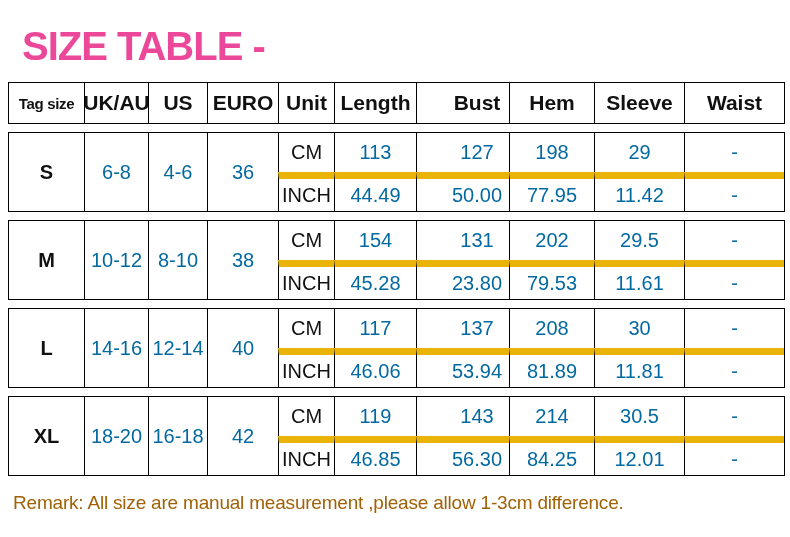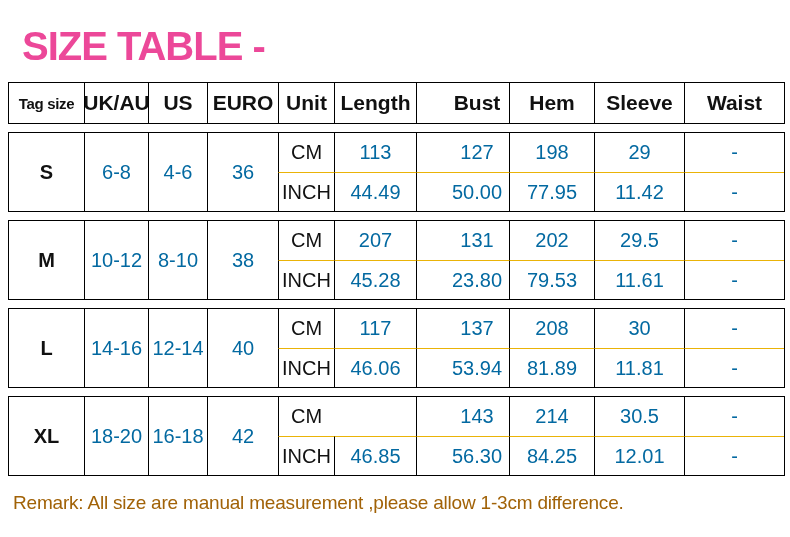--- a/index.html
+++ b/index.html
@@ -48,21 +48,21 @@
   .c4  { grid-column: 4; }
   .c5  { grid-column: 5; }
   .c6  { grid-column: 6; }
   .c7  { grid-column: 7; padding-left: 28px; }
   .c8  { grid-column: 8; }
   .c9  { grid-column: 9; }
   .c10 { grid-column: 10; text-align: right; }
 
   .span2 { grid-row: 1 / 3; }
   .r1 { grid-row: 1; }
-  .r2 { grid-row: 2; border-top: 1px solid #eab308; }
+  .r2 { grid-row: 2; border-top: 7px solid #eab308; }
 
   .hcell { font-weight: 700; font-size: 21px; }
   .hcell-small { font-size: 15px; letter-spacing: -0.3px; }
 
   .tag-cell { font-weight: 700; font-size: 20px; }
   .unit-cell { font-weight: 400; font-size: 20px; }
   .val-cell { font-weight: 400; font-size: 20px; color: #0369a1; }
 
   .remark {
     margin: 16px 0 0 13px;
@@ -111,21 +111,21 @@
       <div class="cell val-cell c9 r2">11.42</div>
       <div class="cell val-cell c10 r2">-</div>
     </div>
 
     <div class="block size-block">
       <div class="cell tag-cell c1 span2">M</div>
       <div class="cell val-cell c2 span2">10-12</div>
       <div class="cell val-cell c3 span2">8-10</div>
       <div class="cell val-cell c4 span2">38</div>
       <div class="cell unit-cell c5 r1">CM</div>
-      <div class="cell val-cell c6 r1">207</div>
+      <div class="cell val-cell c6 r1">154</div>
       <div class="cell val-cell c7 r1">131</div>
       <div class="cell val-cell c8 r1">202</div>
       <div class="cell val-cell c9 r1">29.5</div>
       <div class="cell val-cell c10 r1">-</div>
       <div class="cell unit-cell c5 r2">INCH</div>
       <div class="cell val-cell c6 r2">45.28</div>
       <div class="cell val-cell c7 r2">23.80</div>
       <div class="cell val-cell c8 r2">79.53</div>
       <div class="cell val-cell c9 r2">11.61</div>
       <div class="cell val-cell c10 r2">-</div>
@@ -149,20 +149,21 @@
       <div class="cell val-cell c9 r2">11.81</div>
       <div class="cell val-cell c10 r2">-</div>
     </div>
 
     <div class="block size-block">
       <div class="cell tag-cell c1 span2">XL</div>
       <div class="cell val-cell c2 span2">18-20</div>
       <div class="cell val-cell c3 span2">16-18</div>
       <div class="cell val-cell c4 span2">42</div>
       <div class="cell unit-cell c5 r1">CM</div>
+      <div class="cell val-cell c6 r1">119</div>
       <div class="cell val-cell c7 r1">143</div>
       <div class="cell val-cell c8 r1">214</div>
       <div class="cell val-cell c9 r1">30.5</div>
       <div class="cell val-cell c10 r1">-</div>
       <div class="cell unit-cell c5 r2">INCH</div>
       <div class="cell val-cell c6 r2">46.85</div>
       <div class="cell val-cell c7 r2">56.30</div>
       <div class="cell val-cell c8 r2">84.25</div>
       <div class="cell val-cell c9 r2">12.01</div>
       <div class="cell val-cell c10 r2">-</div>

